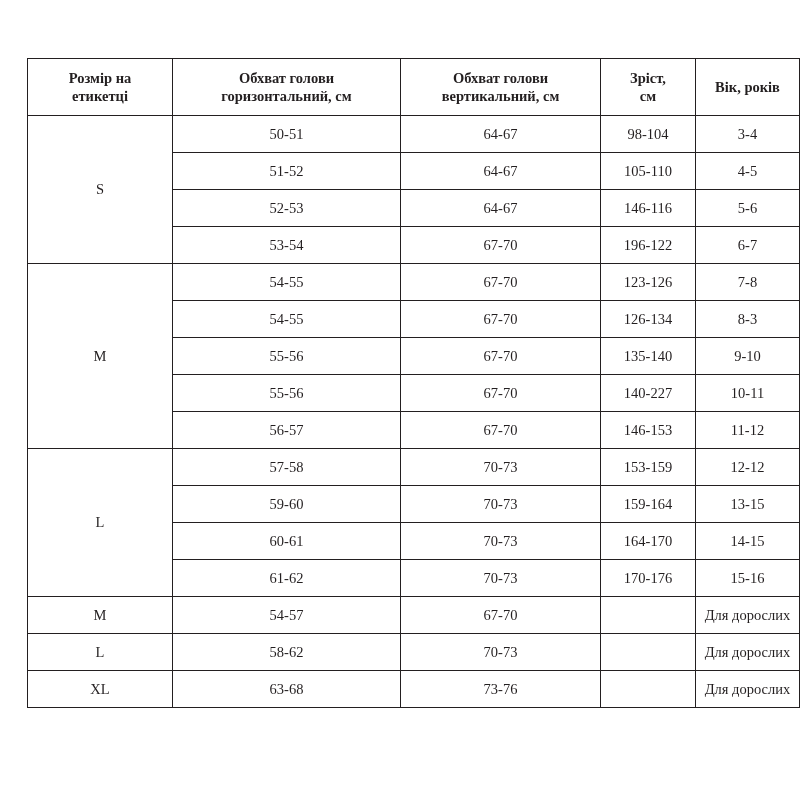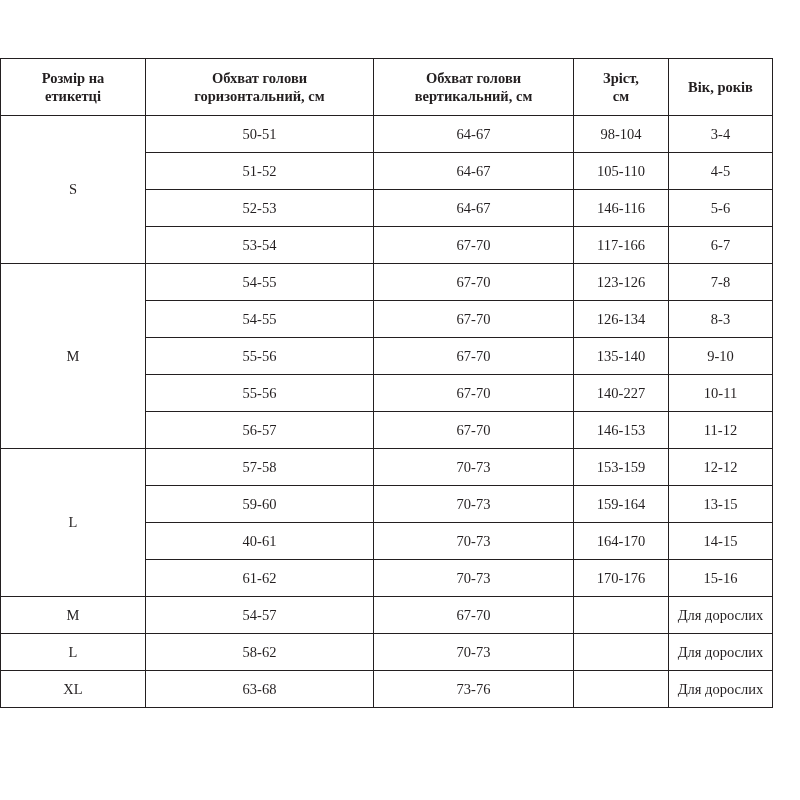--- a/index.html
+++ b/index.html
@@ -13,21 +13,21 @@
     font-family: "Liberation Serif", serif;
     color: #231f20;
   }
   .page {
     width: 800px;
     height: 800px;
     position: relative;
     box-sizing: border-box;
     display: flex;
     align-items: flex-start;
-    justify-content: flex-start;
+    justify-content: flex-end;
     padding-top: 58px;
   }
   table.size-table {
     border-collapse: collapse;
     width: 772px;
     table-layout: fixed;
     font-size: 14.5px;
   }
   table.size-table th,
   table.size-table td {
@@ -122,21 +122,21 @@
       </tr>
       <tr>
         <td>52-53</td>
         <td>64-67</td>
         <td>146-116</td>
         <td>5-6</td>
       </tr>
       <tr>
         <td>53-54</td>
         <td>67-70</td>
-        <td>117-166</td>
+        <td>196-122</td>
         <td>6-7</td>
       </tr>
 
       <tr>
         <td class="size-cell" rowspan="5">M</td>
         <td>54-55</td>
         <td>67-70</td>
         <td>123-126</td>
         <td>7-8</td>
       </tr>
@@ -172,21 +172,21 @@
         <td>153-159</td>
         <td>12-12</td>
       </tr>
       <tr>
         <td>59-60</td>
         <td>70-73</td>
         <td>159-164</td>
         <td>13-15</td>
       </tr>
       <tr>
-        <td>40-61</td>
+        <td>60-61</td>
         <td>70-73</td>
         <td>164-170</td>
         <td>14-15</td>
       </tr>
       <tr>
         <td>61-62</td>
         <td>70-73</td>
         <td>170-176</td>
         <td>15-16</td>
       </tr>

